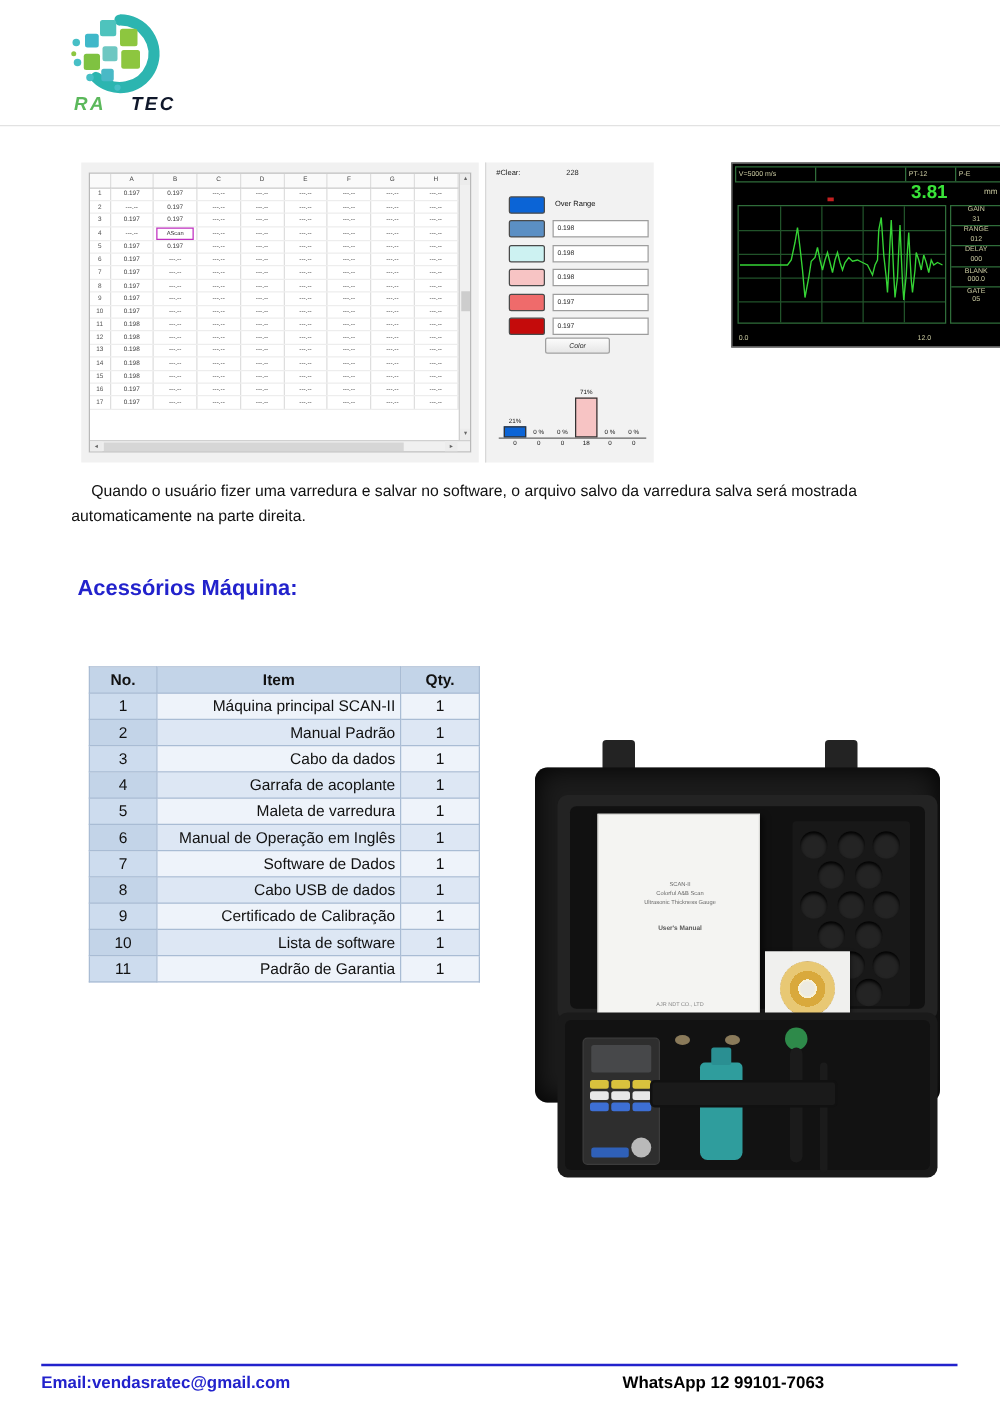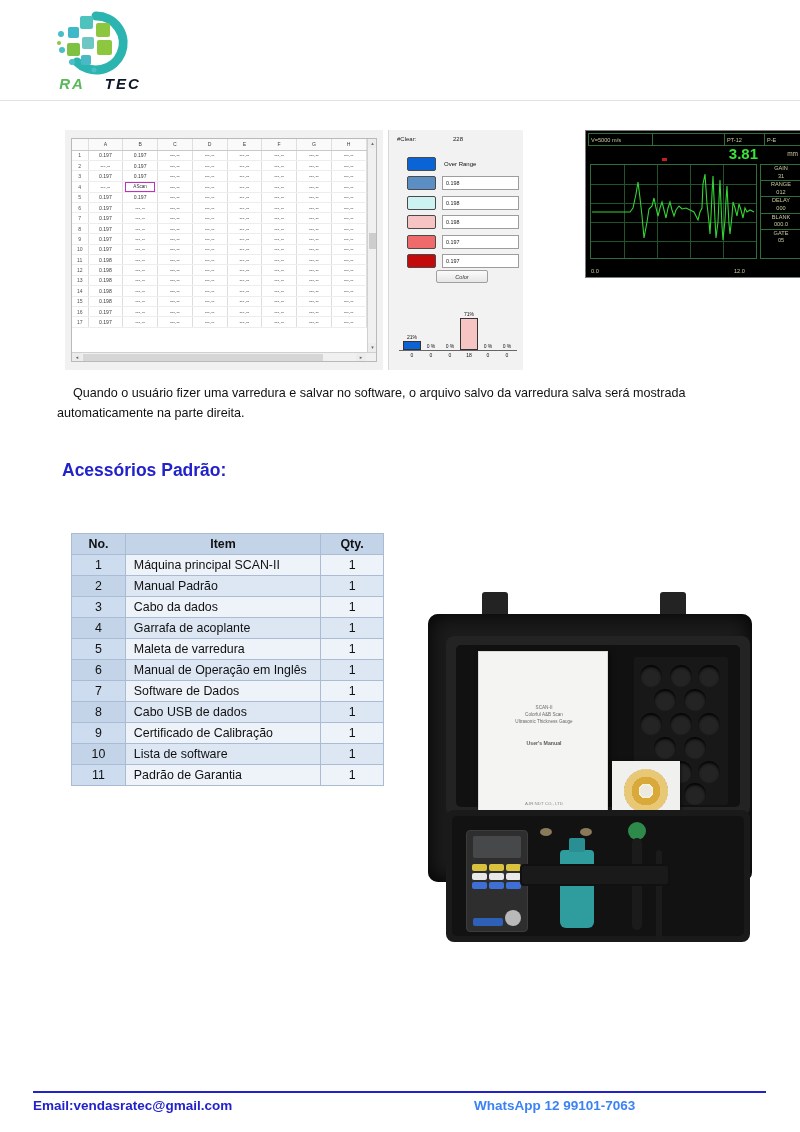--- a/index.html
+++ b/index.html
@@ -101,21 +101,21 @@
   .h-blue { position:absolute; left:62px; top:460px; font-size:17.5px; font-weight:bold; color:#2222cc; }
 
   
   .acc-wrap { position:absolute; left:71px; top:533px; width:313px; }
   table.acc { border-collapse:collapse; width:313px; }
   table.acc th, table.acc td {
     border:1px solid #a9bcd4; font-size:12.4px; color:#111; padding:3px 4px; height:14px;
   }
   table.acc th { background:#c3d4e8; text-align:center; font-weight:bold; }
   table.acc td.c-no { width:54px; text-align:center; background:#cddcee; }
-  table.acc td.c-item { width:196px; text-align:left; padding-left:8px; background:#eef3fa; }
+  table.acc td.c-item { width:196px; text-align:right; padding-left:8px; background:#eef3fa; }
   table.acc td.c-qty { width:63px; text-align:center; background:#eef3fa; }
   table.acc tr.alt td.c-item, table.acc tr.alt td.c-qty { background:#dde7f4; }
   table.acc tr.alt td.c-no { background:#c3d4e8; }
 
   
   .photo { position:absolute; left:420px; top:530px; width:340px; height:360px; }
   .case-shell { position:absolute; left:8px; top:84px; width:324px; height:268px; background:#1c1c1c; border-radius:10px;
                 box-shadow: inset 0 0 22px #000; }
   .case-lid { position:absolute; left:18px; top:22px; width:304px; height:180px; background:#232323; border-radius:8px; }
   .case-lid-in { position:absolute; left:10px; top:9px; width:284px; height:162px; background:#111; border-radius:5px; }
@@ -146,21 +146,21 @@
   .probe-head { position:absolute; left:176px; top:6px; width:18px; height:18px; border-radius:50%; background:#2e8a4a; }
   .cable { position:absolute; left:180px; top:22px; width:10px; height:92px; background:#1b1b1b; border-radius:5px;
            box-shadow: 22px 10px 0 -2px #1b1b1b; }
   .coin { position:absolute; width:12px; height:8px; border-radius:50%; background:#8a7a5a; }
   .handle { position:absolute; left:92px; bottom:-4px; width:150px; height:22px; background:#1a1a1a; border-radius:4px; border:2px solid #111; }
   .latch { position:absolute; width:26px; height:30px; background:#232323; border-radius:3px; top:62px; }
 
   
   .footer-rule { position:absolute; left:33px; top:1091px; width:733px; height:2px; background:#2222cc; }
   .f-email { position:absolute; left:33px; top:1098px; font-size:13.5px; font-weight:bold; color:#2222cc; }
-  .f-wa { position:absolute; left:474px; top:1098px; font-size:13.5px; font-weight:bold; color:#3b82f6; }
+  .f-wa { position:absolute; left:498px; top:1098px; font-size:13.5px; font-weight:bold; color:#000000; }
 </style>
 </head>
 <body>
 
 <div class="page-header">
   <div class="logo-wrap">
     <svg width="96" height="66" viewBox="0 0 96 66">
       <path d="M44 6 a27 27 0 1 1 -19 46" fill="none" stroke="#2cb5b0" stroke-width="9" stroke-linecap="round"></path>
       <rect x="28" y="6" width="13" height="13" rx="2" fill="#4ec3bd"></rect>
       <rect x="44" y="13" width="14" height="14" rx="2" fill="#8dc63f"></rect>
@@ -535,21 +535,21 @@
         <div class="k">GATE</div>
         <div>05</div>
       </div>
     <div class="as-x0">0.0</div>
     <div class="as-x1">12.0</div>
   </div>
 </div>
 
 <div class="para"><span class="ind"></span><span>Quando o usuário fizer uma varredura e salvar no software, o arquivo salvo da varredura salva será mostrada automaticamente na parte direita.</span></div>
 
-<div class="h-blue">Acessórios Padrão:</div>
+<div class="h-blue">Acessórios Máquina:</div>
 
 <div class="acc-wrap">
   <table class="acc">
     <thead>
       <tr>
         <th style="width:54px">No.</th>
         <th style="width:196px">Item</th>
         <th style="width:63px">Qty.</th>
       </tr>
     </thead>

